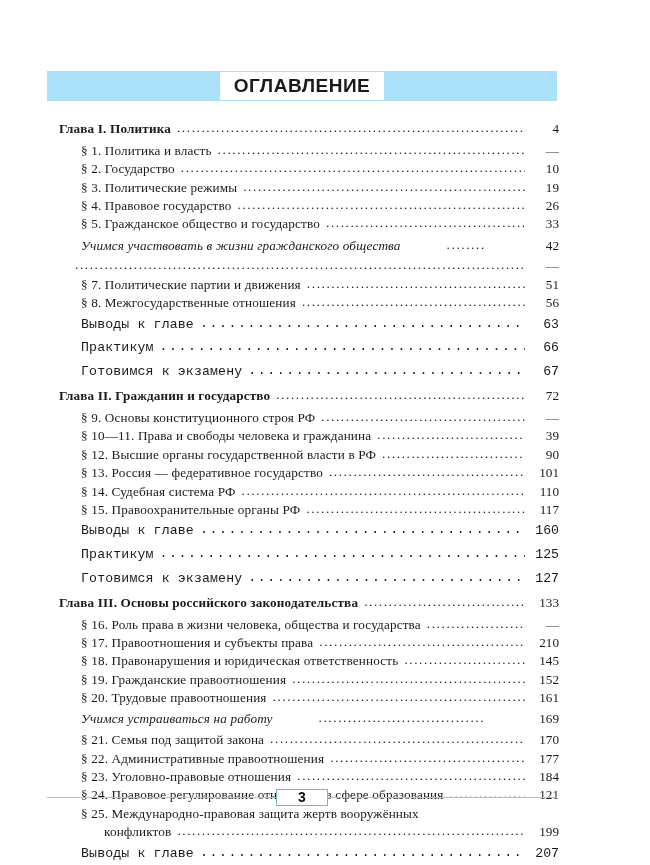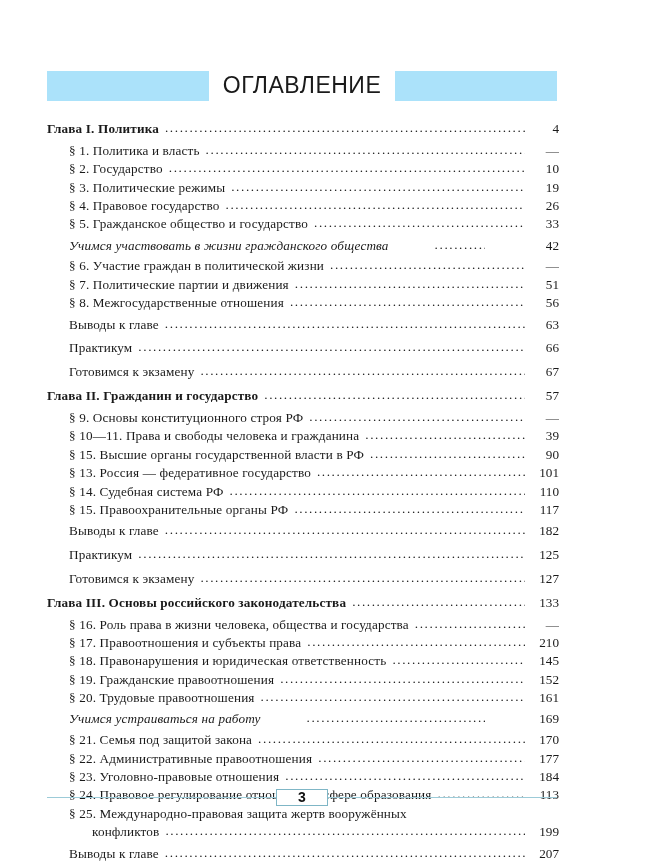--- a/index.html
+++ b/index.html
@@ -30,22 +30,22 @@
     left: 47px;
     top: 68px;
     width: 510px;
     height: 36px;
     display: flex;
     align-items: center;
     justify-content: center;
   }
   #header-title {
     font-family: "Liberation Sans", "DejaVu Sans", sans-serif;
-    font-weight: normal;
-    font-size: 23px;
+    font-weight: bold;
+    font-size: 19px;
     letter-spacing: 0.5px;
     color: #1a1a1a;
     background: #ffffff;
     padding: 3px 14px 4px 14px;
     line-height: 1.15;
     white-space: nowrap;
     text-align: center;
   }
 
   
@@ -59,20 +59,21 @@
   .toc-row {
     display: flex;
     align-items: baseline;
     font-size: 13.2px;
     line-height: 1.0;
     white-space: nowrap;
   }
   .toc-row .label {
     flex: 0 0 auto;
     letter-spacing: 0.15px;
+    margin-left: 12px;
   }
   .toc-row .leader {
     flex: 1 1 auto;
     overflow: hidden;
     white-space: nowrap;
     margin: 0 4px 0 6px;
     color: #1a1a1a;
     font-size: 13.2px;
     letter-spacing: 1.6px;
     position: relative;
@@ -88,21 +89,21 @@
     font-size: 13.2px;
   }
 
   
   .lvl-chapter .label { font-weight: bold; }
   .lvl-chapter { margin-top: 0; padding: 6px 0 6px 0; }
   .lvl-section { padding: 2.6px 0 2.6px 22px; }
   .lvl-section-cont { padding: 2.6px 0 2.6px 22px; }
   .lvl-italic { padding: 5.5px 0 5px 22px; gap: 40px; }
   .lvl-italic .label { font-style: italic; font-weight: normal; }
-  .lvl-plain { padding: 5.5px 0 5px 22px; }
+  .lvl-plain { padding: 5.5px 0 5px 22px; font-family: Liberation Mono, monospace; }
   .toc-row.nodots .page { visibility: hidden; }
   .toc-row.wrapline { padding-left: 45px; }
 
   .toc-row .page.dash {
     font-size: 13.2px;
     color: #555;
   }
 
   
   #footer {
@@ -173,21 +174,20 @@
       <span class="label">§ 5. Гражданское общество и государство</span>
       <span class="leader"></span>
       <span class="page">33</span>
     </div>
     <div class="toc-row lvl-italic">
       <span class="label">Учимся участвовать в жизни гражданского общества</span>
       <span class="leader"></span>
       <span class="page">42</span>
     </div>
     <div class="toc-row lvl-section">
-      <span class="label">§ 6. Участие граждан в политической жизни</span>
       <span class="leader"></span>
       <span class="page dash">—</span>
     </div>
     <div class="toc-row lvl-section">
       <span class="label">§ 7. Политические партии и движения</span>
       <span class="leader"></span>
       <span class="page">51</span>
     </div>
     <div class="toc-row lvl-section">
       <span class="label">§ 8. Межгосударственные отношения</span>
@@ -205,34 +205,34 @@
       <span class="page">66</span>
     </div>
     <div class="toc-row lvl-plain">
       <span class="label">Готовимся к экзамену</span>
       <span class="leader"></span>
       <span class="page">67</span>
     </div>
     <div class="toc-row lvl-chapter">
       <span class="label">Глава II. Гражданин и государство</span>
       <span class="leader"></span>
-      <span class="page">57</span>
+      <span class="page">72</span>
     </div>
     <div class="toc-row lvl-section">
       <span class="label">§ 9. Основы конституционного строя РФ</span>
       <span class="leader"></span>
       <span class="page dash">—</span>
     </div>
     <div class="toc-row lvl-section">
       <span class="label">§ 10—11. Права и свободы человека и гражданина</span>
       <span class="leader"></span>
       <span class="page">39</span>
     </div>
     <div class="toc-row lvl-section">
-      <span class="label">§ 15. Высшие органы государственной власти в РФ</span>
+      <span class="label">§ 12. Высшие органы государственной власти в РФ</span>
       <span class="leader"></span>
       <span class="page">90</span>
     </div>
     <div class="toc-row lvl-section">
       <span class="label">§ 13. Россия — федеративное государство</span>
       <span class="leader"></span>
       <span class="page">101</span>
     </div>
     <div class="toc-row lvl-section">
       <span class="label">§ 14. Судебная система РФ</span>
@@ -240,21 +240,21 @@
       <span class="page">110</span>
     </div>
     <div class="toc-row lvl-section">
       <span class="label">§ 15. Правоохранительные органы РФ</span>
       <span class="leader"></span>
       <span class="page">117</span>
     </div>
     <div class="toc-row lvl-plain">
       <span class="label">Выводы к главе</span>
       <span class="leader"></span>
-      <span class="page">182</span>
+      <span class="page">160</span>
     </div>
     <div class="toc-row lvl-plain">
       <span class="label">Практикум</span>
       <span class="leader"></span>
       <span class="page">125</span>
     </div>
     <div class="toc-row lvl-plain">
       <span class="label">Готовимся к экзамену</span>
       <span class="leader"></span>
       <span class="page">127</span>
@@ -305,21 +305,21 @@
       <span class="page">177</span>
     </div>
     <div class="toc-row lvl-section">
       <span class="label">§ 23. Уголовно-правовые отношения</span>
       <span class="leader"></span>
       <span class="page">184</span>
     </div>
     <div class="toc-row lvl-section">
       <span class="label">§ 24. Правовое регулирование отношений в сфере образования</span>
       <span class="leader"></span>
-      <span class="page">113</span>
+      <span class="page">121</span>
     </div>
     <div class="toc-row lvl-section nodots">
       <span class="label">§ 25. Международно-правовая защита жертв вооружённых</span>
       <span class="page"></span>
     </div>
     <div class="toc-row lvl-section-cont wrapline">
       <span class="label">конфликтов</span>
       <span class="leader"></span>
       <span class="page">199</span>
     </div>

